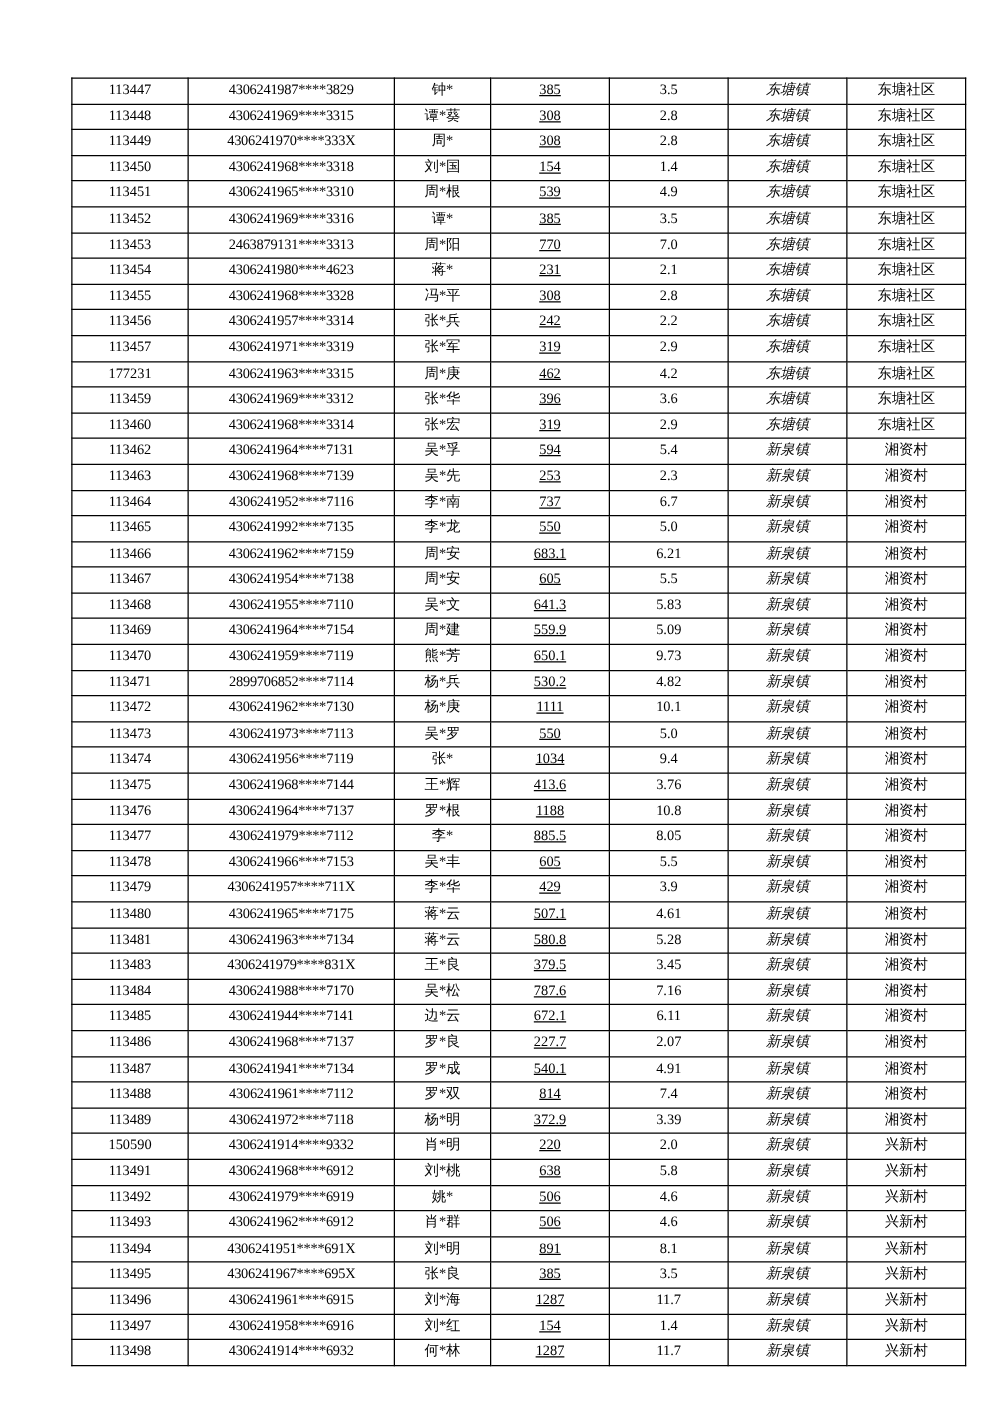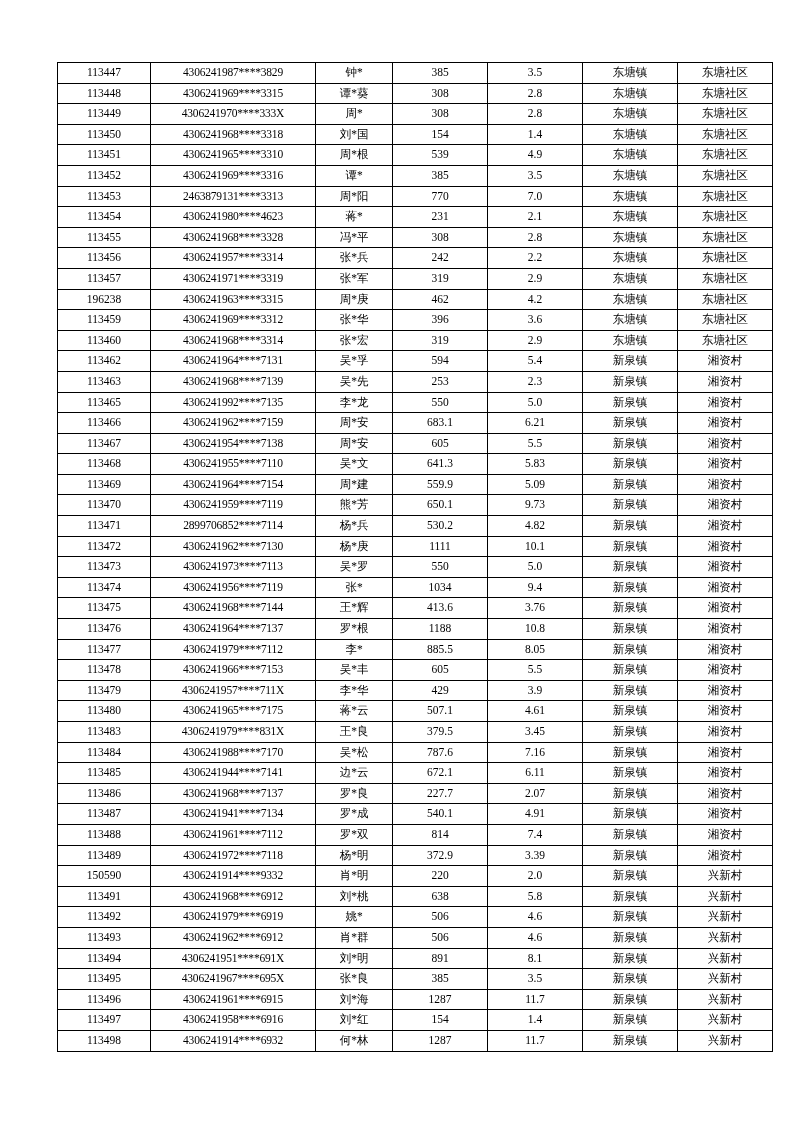--- a/index.html
+++ b/index.html
@@ -32,23 +32,23 @@
     line-height: 19.6px;
     padding: 0 2px;
     text-align: center;
     vertical-align: middle;
     white-space: nowrap;
     overflow: hidden;
   }
   td.col-seq { width: 88px; }
   td.col-id  { width: 160px; letter-spacing: -0.2px; }
   td.col-name{ width: 72px; }
-  td.col-amt { width: 90px; }
+  td.col-amt { width: 90px; text-decoration: underline; }
   td.col-rate{ width: 90px; }
-  td.col-town{ width: 90px; }
+  td.col-town{ width: 90px; font-style: italic; }
   td.col-vill{ width: 90px; }
 </style>
 </head>
 <body>
 
 <div class="page">
   <table class="data-table">
     <tbody>
         <tr>
           <td class="col-seq">113447</td>
@@ -143,21 +143,21 @@
         <tr>
           <td class="col-seq">113457</td>
           <td class="col-id">4306241971****3319</td>
           <td class="col-name">张*军</td>
           <td class="col-amt">319</td>
           <td class="col-rate">2.9</td>
           <td class="col-town">东塘镇</td>
           <td class="col-vill">东塘社区</td>
         </tr>
         <tr>
-          <td class="col-seq">196238</td>
+          <td class="col-seq">177231</td>
           <td class="col-id">4306241963****3315</td>
           <td class="col-name">周*庚</td>
           <td class="col-amt">462</td>
           <td class="col-rate">4.2</td>
           <td class="col-town">东塘镇</td>
           <td class="col-vill">东塘社区</td>
         </tr>
         <tr>
           <td class="col-seq">113459</td>
           <td class="col-id">4306241969****3312</td>
@@ -188,20 +188,29 @@
         <tr>
           <td class="col-seq">113463</td>
           <td class="col-id">4306241968****7139</td>
           <td class="col-name">吴*先</td>
           <td class="col-amt">253</td>
           <td class="col-rate">2.3</td>
           <td class="col-town">新泉镇</td>
           <td class="col-vill">湘资村</td>
         </tr>
         <tr>
+          <td class="col-seq">113464</td>
+          <td class="col-id">4306241952****7116</td>
+          <td class="col-name">李*南</td>
+          <td class="col-amt">737</td>
+          <td class="col-rate">6.7</td>
+          <td class="col-town">新泉镇</td>
+          <td class="col-vill">湘资村</td>
+        </tr>
+        <tr>
           <td class="col-seq">113465</td>
           <td class="col-id">4306241992****7135</td>
           <td class="col-name">李*龙</td>
           <td class="col-amt">550</td>
           <td class="col-rate">5.0</td>
           <td class="col-town">新泉镇</td>
           <td class="col-vill">湘资村</td>
         </tr>
         <tr>
           <td class="col-seq">113466</td>
@@ -332,20 +341,29 @@
         <tr>
           <td class="col-seq">113480</td>
           <td class="col-id">4306241965****7175</td>
           <td class="col-name">蒋*云</td>
           <td class="col-amt">507.1</td>
           <td class="col-rate">4.61</td>
           <td class="col-town">新泉镇</td>
           <td class="col-vill">湘资村</td>
         </tr>
         <tr>
+          <td class="col-seq">113481</td>
+          <td class="col-id">4306241963****7134</td>
+          <td class="col-name">蒋*云</td>
+          <td class="col-amt">580.8</td>
+          <td class="col-rate">5.28</td>
+          <td class="col-town">新泉镇</td>
+          <td class="col-vill">湘资村</td>
+        </tr>
+        <tr>
           <td class="col-seq">113483</td>
           <td class="col-id">4306241979****831X</td>
           <td class="col-name">王*良</td>
           <td class="col-amt">379.5</td>
           <td class="col-rate">3.45</td>
           <td class="col-town">新泉镇</td>
           <td class="col-vill">湘资村</td>
         </tr>
         <tr>
           <td class="col-seq">113484</td>

